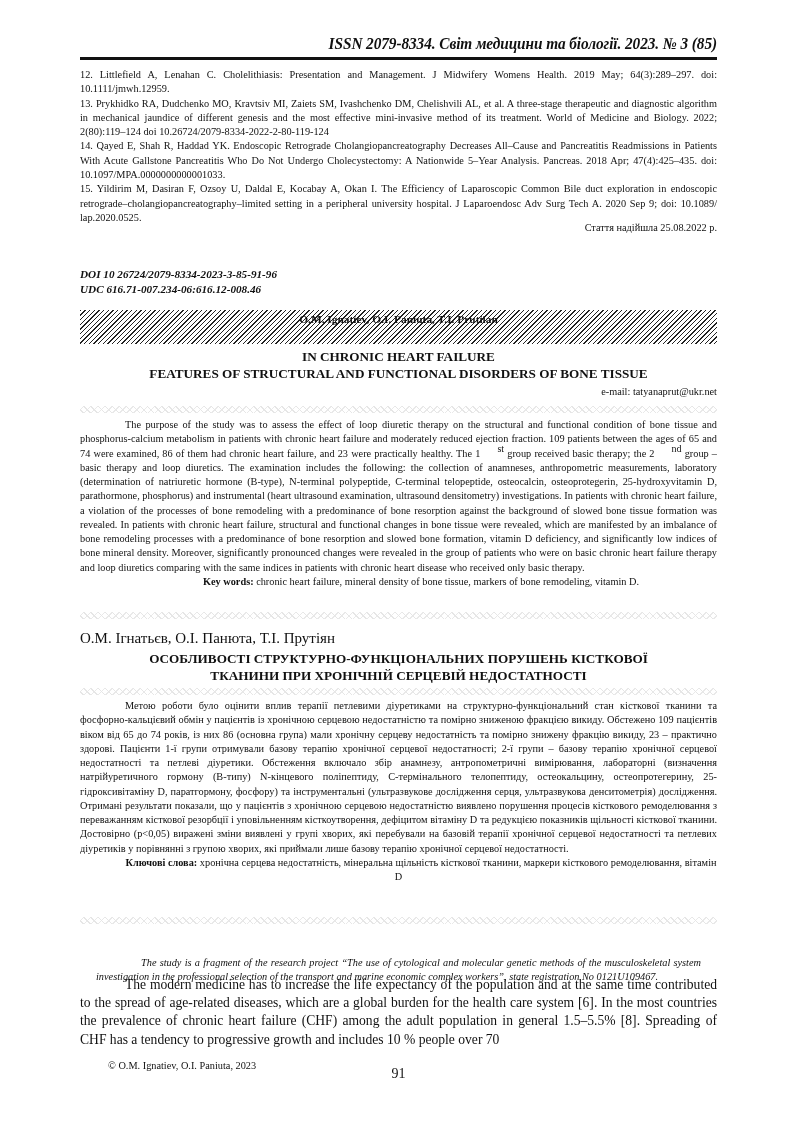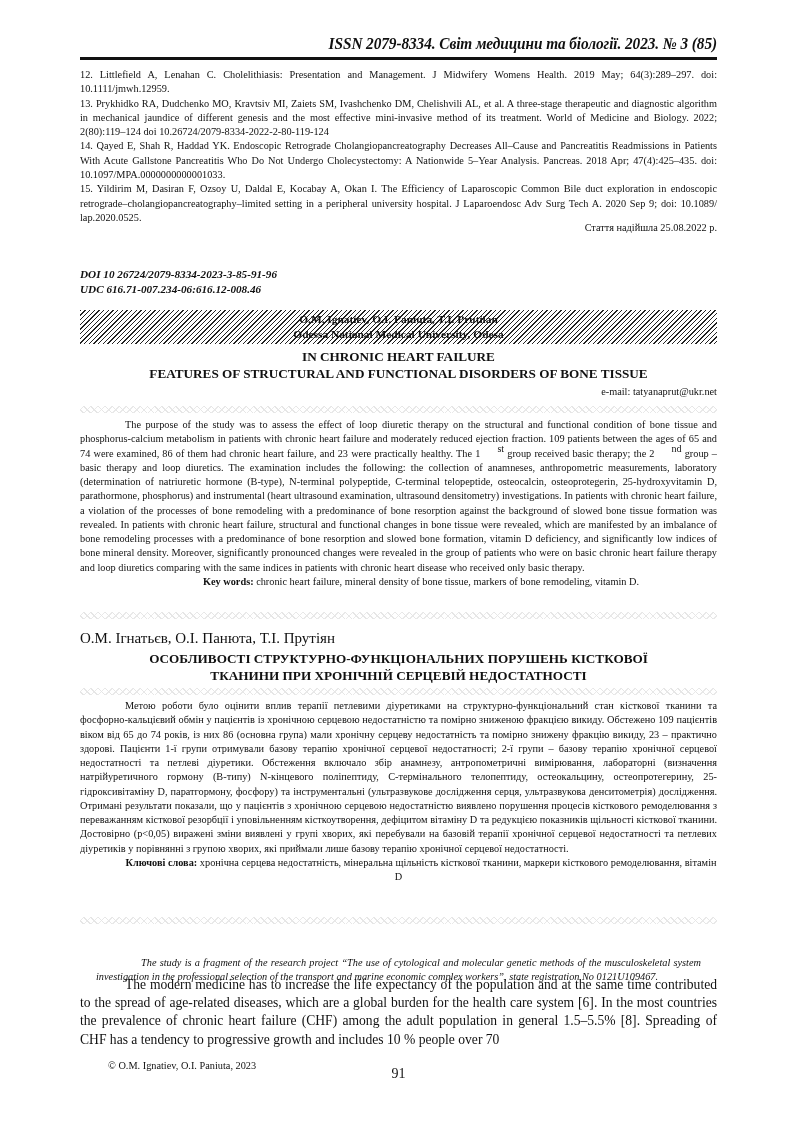--- a/index.html
+++ b/index.html
@@ -66,21 +66,20 @@
   </div>
   <div class="received">Стаття надійшла 25.08.2022 р.</div>
 
   <div class="doi">
     <div>DOI 10 26724/2079-8334-2023-3-85-91-96</div>
     <div>UDC 616.71-007.234-06:616.12-008.46</div>
   </div>
 
   <div class="hatch">
     <span>O.M. Ignatiev, O.I. Paniuta, T.I. Prutiian</span>
-    <span>Odessa National Medical University, Odesa</span>
   </div>
 
   <div class="en-title">
     <div>IN CHRONIC HEART FAILURE</div>
     <div>FEATURES OF STRUCTURAL AND FUNCTIONAL DISORDERS OF BONE TISSUE</div>
   </div>
   <div class="email">e-mail: tatyanaprut@ukr.net</div>
 
   <div class="wavy" style="top:406px;"></div>
 

